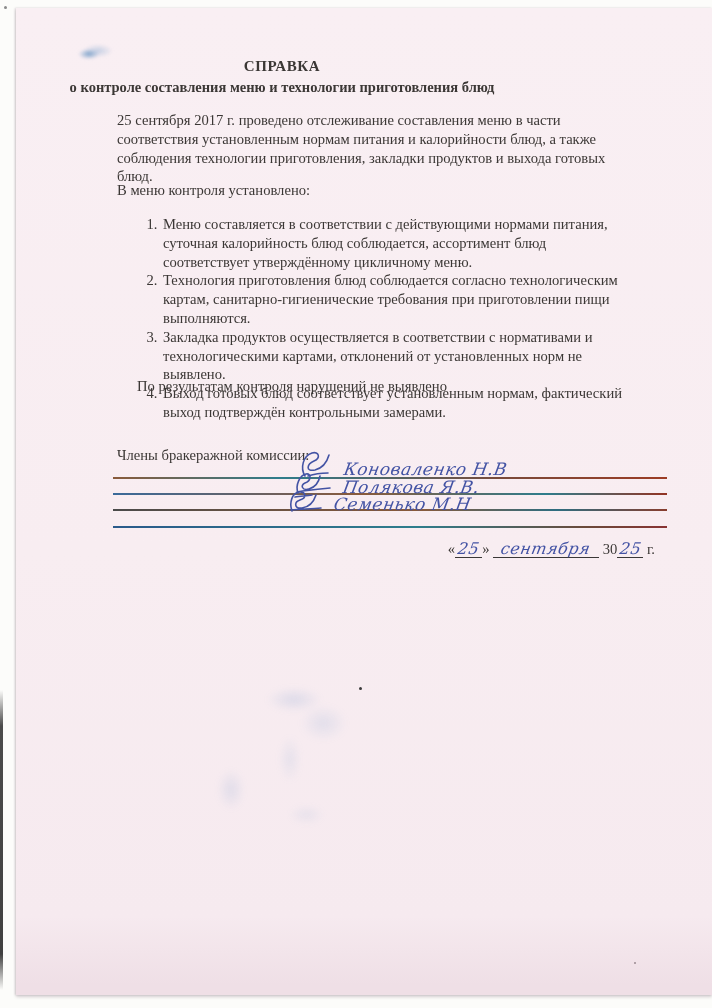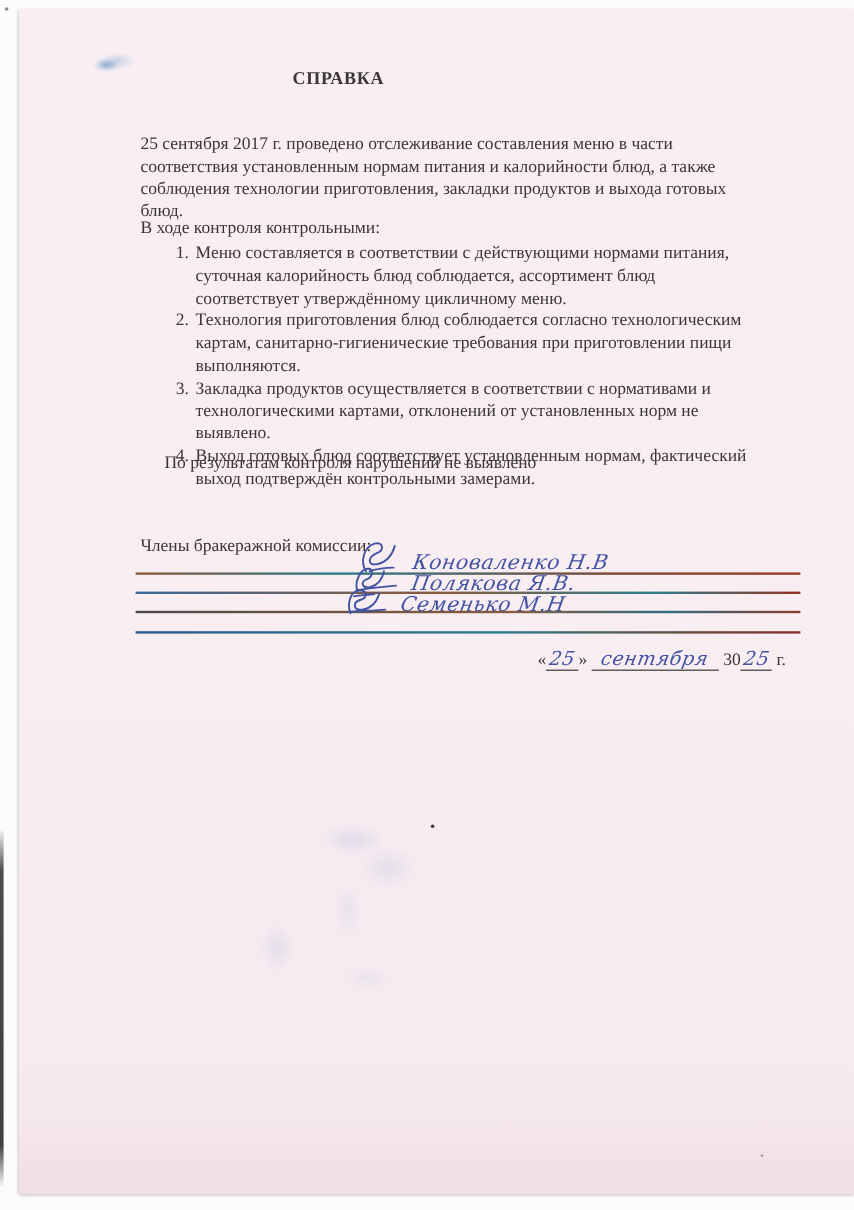--- a/index.html
+++ b/index.html
@@ -23,21 +23,21 @@
 
   .ink{color:#3b3735;}
   .title-block{position:absolute;top:57px;left:0;width:564px;text-align:center;}
   .doc-title{font-size:15px;font-weight:bold;letter-spacing:.6px;margin:0;line-height:19px;}
   .doc-subtitle{font-size:14.5px;font-weight:bold;margin:2px 0 0 0;line-height:19px;}
 
   .body-text{font-size:14.6px;line-height:18.8px;}
   .intro{position:absolute;top:111px;left:117px;width:517px;}
   .findings-heading{position:absolute;top:181px;left:117px;}
   .findings-list{
-    position:absolute;top:202px;left:117px;width:517px;
+    position:absolute;top:215px;left:117px;width:517px;
     margin:0;padding:0 0 0 44px;box-sizing:border-box;
   }
   .findings-list li{line-height:18.8px;padding-left:2px;}
   .conclusion{position:absolute;top:377px;left:117px;margin-left:20px;}
 
   .commission-label{position:absolute;top:446px;left:117px;}
   .sig-line{position:absolute;left:113px;width:554px;height:1.6px;}
   .sig-line.l1{top:477px;background:linear-gradient(90deg,#8a5a3a,#2e7d8c 30%,#7a4a3a 70%,#9c3c24);}
   .sig-line.l2{top:493px;background:linear-gradient(90deg,#3a6a9a,#8a5a3a 45%,#2e7d8c 78%,#933322);}
   .sig-line.l3{top:509px;background:linear-gradient(90deg,#4a4a4a,#8a5a3a 55%,#2e6d80 80%,#883d2d);}
@@ -90,25 +90,26 @@
 <div class="edge-dark"></div>
 
 <div class="smudge-top"></div>
 <div class="smudge-main"></div>
 <div class="speck" style="left:4px;top:6px;width:3px;height:3px;background:#8a8a8a;"></div>
 <div class="speck" style="left:359px;top:687px;width:3px;height:3px;background:#3a3a3a;"></div>
 <div class="speck" style="left:634px;top:962px;width:2px;height:2px;background:#9a8a90;"></div>
 
 <div class="title-block">
   <div class="doc-title ink">СПРАВКА</div>
+  <div class="doc-subtitle ink">о контроле составления меню и технологии приготовления блюд</div>
 </div>
 
 <div class="intro body-text ink">25 сентября 2017 г. проведено отслеживание составления меню в части соответствия установленным нормам питания и калорийности блюд, а также соблюдения технологии приготовления, закладки продуктов и выхода готовых блюд.</div>
 
-<div class="findings-heading body-text ink">В ходе контроля контрольными:</div>
+<div class="findings-heading body-text ink">В меню контроля установлено:</div>
 
 <ol class="findings-list body-text ink">
   <li>Меню составляется в соответствии с действующими нормами питания, суточная калорийность блюд соблюдается, ассортимент блюд соответствует утверждённому цикличному меню.</li>
   <li>Технология приготовления блюд соблюдается согласно технологическим картам, санитарно-гигиенические требования при приготовлении пищи выполняются.</li>
   <li>Закладка продуктов осуществляется в соответствии с нормативами и технологическими картами, отклонений от установленных норм не выявлено.</li>
   <li>Выход готовых блюд соответствует установленным нормам, фактический выход подтверждён контрольными замерами.</li>
 </ol>
 
 <div class="conclusion body-text ink">По результатам контроля нарушений не выявлено</div>
 

